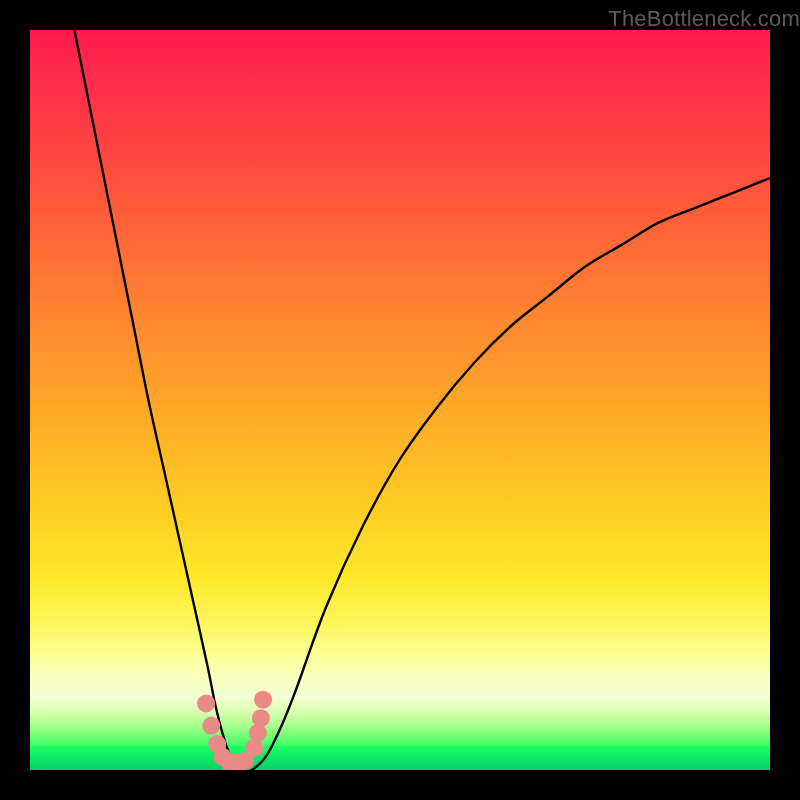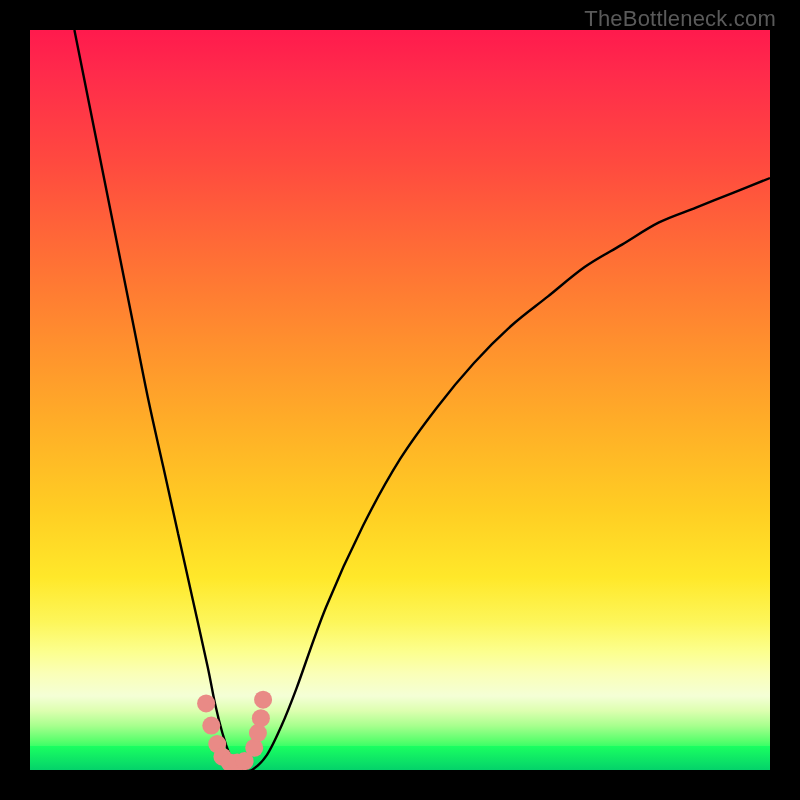--- a/index.html
+++ b/index.html
@@ -13,21 +13,21 @@
   }
   .frame {
     position: relative;
     width: 800px;
     height: 800px;
     background: #000;
   }
   .watermark {
     position: absolute;
     top: 6px;
-    right: 24px;
+    right: 0;
     color: #5a5a5a;
     font-size: 22px;
     font-weight: 400;
     letter-spacing: 0.2px;
     z-index: 10;
   }
   .plot {
     position: absolute;
     left: 30px;
     top: 30px;

